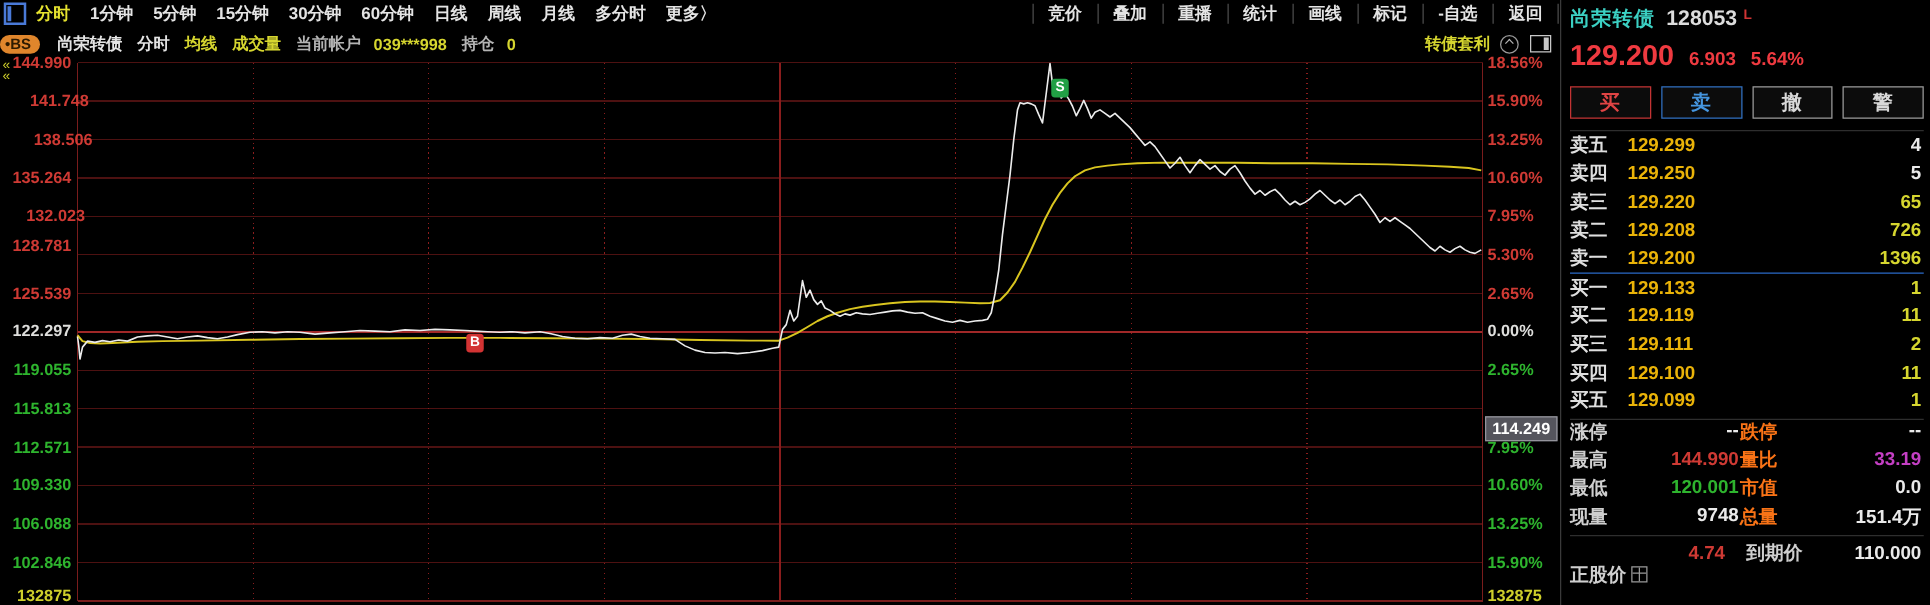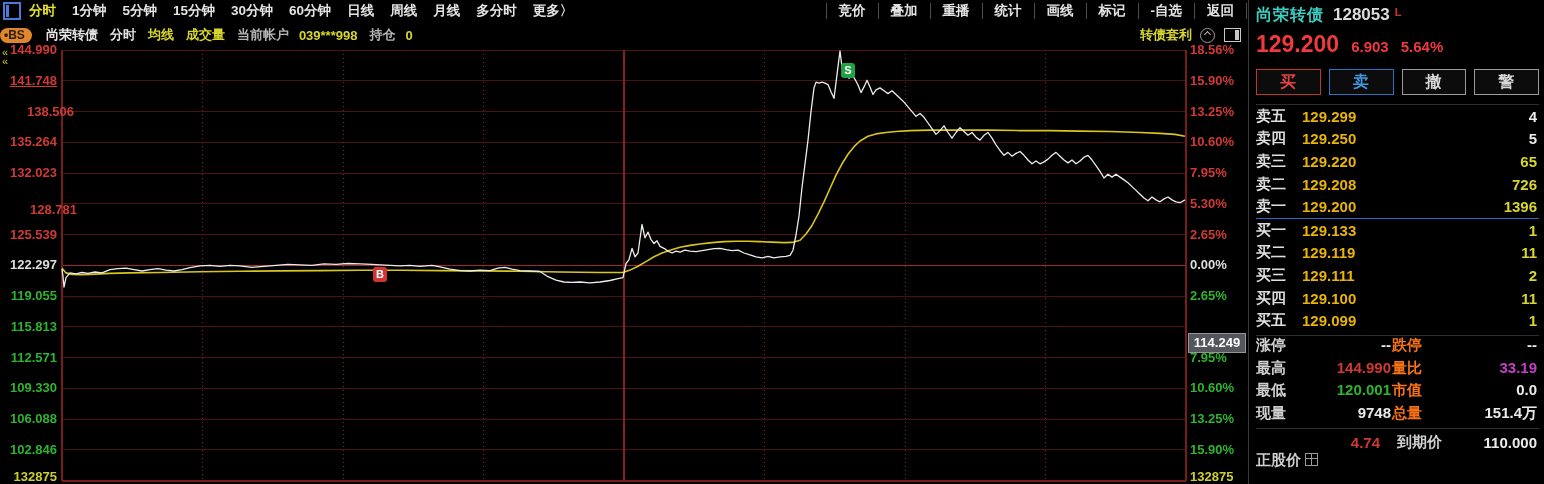--- a/index.html
+++ b/index.html
@@ -104,25 +104,25 @@
         <line x1="1045.5" y1="50" x2="1045.5" y2="481" stroke="#8a1d1d" stroke-width="1" stroke-dasharray="1,3" shape-rendering="crispEdges"></line>
         <line x1="624" y1="50" x2="624" y2="481" stroke="#8a1d1d" stroke-width="1.2" shape-rendering="crispEdges"></line>
         <line x1="62" y1="50" x2="62" y2="481" stroke="#7a1c1c" stroke-width="1.4" shape-rendering="crispEdges"></line>
         <line x1="1186" y1="50" x2="1186" y2="481" stroke="#7a1c1c" stroke-width="1.4" shape-rendering="crispEdges"></line>
         <line x1="62" y1="481" x2="1186" y2="481" stroke="#7a1c1c" stroke-width="1.6" shape-rendering="crispEdges"></line>
         <polyline points="62,268.2 66,272.9 72,274.4 80,274.8 90,274.4 110,273.4 130,272.9 160,272.5 200,271.8 240,271.2 280,270.9 320,270.6 360,270.3 400,270.3 440,270.6 480,270.9 520,271.2 560,272.0 600,272.5 623,272.5 630,270.1 638,266.3 646,261.6 654,256.8 662,253.0 670,250.2 680,247.3 690,245.4 700,244.0 712,242.6 724,241.6 736,241.2 748,241.2 760,241.6 772,242.1 784,242.6 792,242.4 800,240.2 806,234.0 812,225.5 818,214.1 824,201.8 830,188.5 836,175.2 842,163.8 848,154.3 854,146.7 860,141.0 868,136.3 876,133.9 886,132.5 896,131.5 910,130.6 930,130.1 960,130.1 990,130.1 1020,130.6 1050,130.6 1080,131.1 1110,131.5 1140,132.5 1160,133.4 1175,134.4 1185,136.3" fill="none" stroke="#d9c51f" stroke-width="1.6" stroke-linejoin="round"></polyline>
         <polyline points="62,269.2 63,276.7 64,287.2 66,277.7 70,272.9 76,273.9 82,272.5 88,273.4 95,272.0 102,272.9 110,269.6 118,268.7 126,268.2 134,269.6 142,271.0 150,269.6 158,268.7 166,270.1 174,271.0 182,269.6 190,267.7 200,265.8 210,265.4 220,266.3 230,265.4 240,265.8 252,267.3 264,266.3 276,265.4 288,264.4 300,264.9 312,265.4 324,263.9 336,264.4 348,263.5 360,263.9 372,264.4 380,264.9 390,265.4 400,265.8 410,265.4 420,266.3 432,265.4 440,266.8 450,269.2 460,270.6 470,271.0 480,270.1 490,270.6 498,268.2 505,267.3 512,269.2 520,270.6 530,271.0 540,271.5 548,276.7 556,280.1 564,282.0 572,282.4 580,282.0 590,282.9 600,282.0 610,280.5 618,278.6 623,277.7 626,263.5 629,259.7 632,248.3 635,256.8 638,253.0 642,224.5 645,237.8 648,232.1 651,239.7 654,243.5 657,240.7 660,246.4 664,248.3 668,251.1 672,253.0 676,251.1 680,252.1 685,250.2 690,251.1 696,251.6 702,250.6 708,249.7 714,248.7 720,248.3 726,249.7 732,250.6 738,250.2 744,253.0 750,254.9 756,256.8 762,257.8 768,256.3 774,257.8 780,256.8 786,256.3 790,255.4 793,250.2 796,235.0 799,216.0 802,187.5 805,163.8 808,140.1 811,111.6 814,87.9 816,82.2 819,83.1 822,82.2 825,83.1 828,84.6 831,91.7 834,98.3 837,74.6 840,50.9 843,75.5 846,68.9 849,78.4 852,74.6 855,79.3 858,85.0 861,92.6 864,86.9 867,80.3 870,86.9 873,94.5 876,89.8 880,87.9 884,90.7 888,93.6 892,90.7 896,94.5 900,98.3 904,102.1 908,106.9 912,111.6 916,116.3 920,113.5 924,117.3 928,123.0 932,128.7 936,134.4 940,130.6 944,125.8 948,132.5 952,138.2 956,132.5 960,127.7 964,131.5 968,135.3 972,132.5 976,137.2 980,140.1 984,135.3 988,132.5 992,138.2 996,144.8 1000,150.5 1004,155.3 1008,152.4 1012,156.2 1016,153.4 1020,151.5 1024,155.3 1028,160.0 1032,163.8 1036,161.0 1040,163.8 1044,161.9 1048,159.1 1052,155.3 1056,152.4 1060,156.2 1064,160.0 1068,162.9 1072,160.0 1076,163.8 1080,161.0 1084,157.2 1088,155.3 1092,160.0 1096,165.7 1100,171.4 1104,178.0 1108,174.2 1112,177.1 1116,174.2 1120,177.1 1124,179.9 1128,182.8 1132,186.6 1136,190.4 1140,194.2 1144,198.0 1148,200.8 1152,197.0 1156,199.9 1160,201.8 1164,198.9 1168,197.0 1172,199.9 1176,201.8 1180,202.7 1185,199.9" fill="none" stroke="#ececec" stroke-width="1.3" stroke-linejoin="round"></polyline>
       </svg>
     <div id="axis-labels">
         <div class="axlab left c-up" style="top: 42px; left: 0px;">144.990</div>
-        <div class="axlab left c-up" style="top: 72.769px; left: 0px; text-decoration: underline;">141.748</div>
+        <div class="axlab left c-up" style="top: 72.769px; left: 14px;">141.748</div>
         <div class="axlab left c-up" style="top: 103.538px; left: 17px;">138.506</div>
         <div class="axlab left c-up" style="top: 134.307px; left: 0px;">135.264</div>
-        <div class="axlab left c-up" style="top: 165.076px; left: 0px;">132.023</div>
-        <div class="axlab left c-up" style="top: 202px; left: 0px; margin-left: 20px;">128.781</div>
+        <div class="axlab left c-up" style="top: 165.076px; left: 16px; text-align: center;">132.023</div>
+        <div class="axlab left c-up" style="top: 189px; left: 0px;">128.781</div>
         <div class="axlab left c-up" style="top: 226.614px; left: 0px;">125.539</div>
         <div class="axlab left c-flat" style="top: 257.383px; left: 0px;">122.297</div>
         <div class="axlab left c-down" style="top: 288.152px; left: 0px;">119.055</div>
         <div class="axlab left c-down" style="top: 318.921px; left: 0px;">115.813</div>
         <div class="axlab left c-down" style="top: 349.69px; left: 0px;">112.571</div>
         <div class="axlab left c-down" style="top: 380.459px; left: 0px;">109.330</div>
         <div class="axlab left c-down" style="top: 411.228px; left: 0px;">106.088</div>
         <div class="axlab left c-down" style="top: 441.997px; left: 0px;">102.846</div>
         <div class="axlab c-up" style="top: 42px; left: 1190px;">18.56%</div>
         <div class="axlab c-up" style="top: 72.769px; left: 1190px;">15.90%</div>

